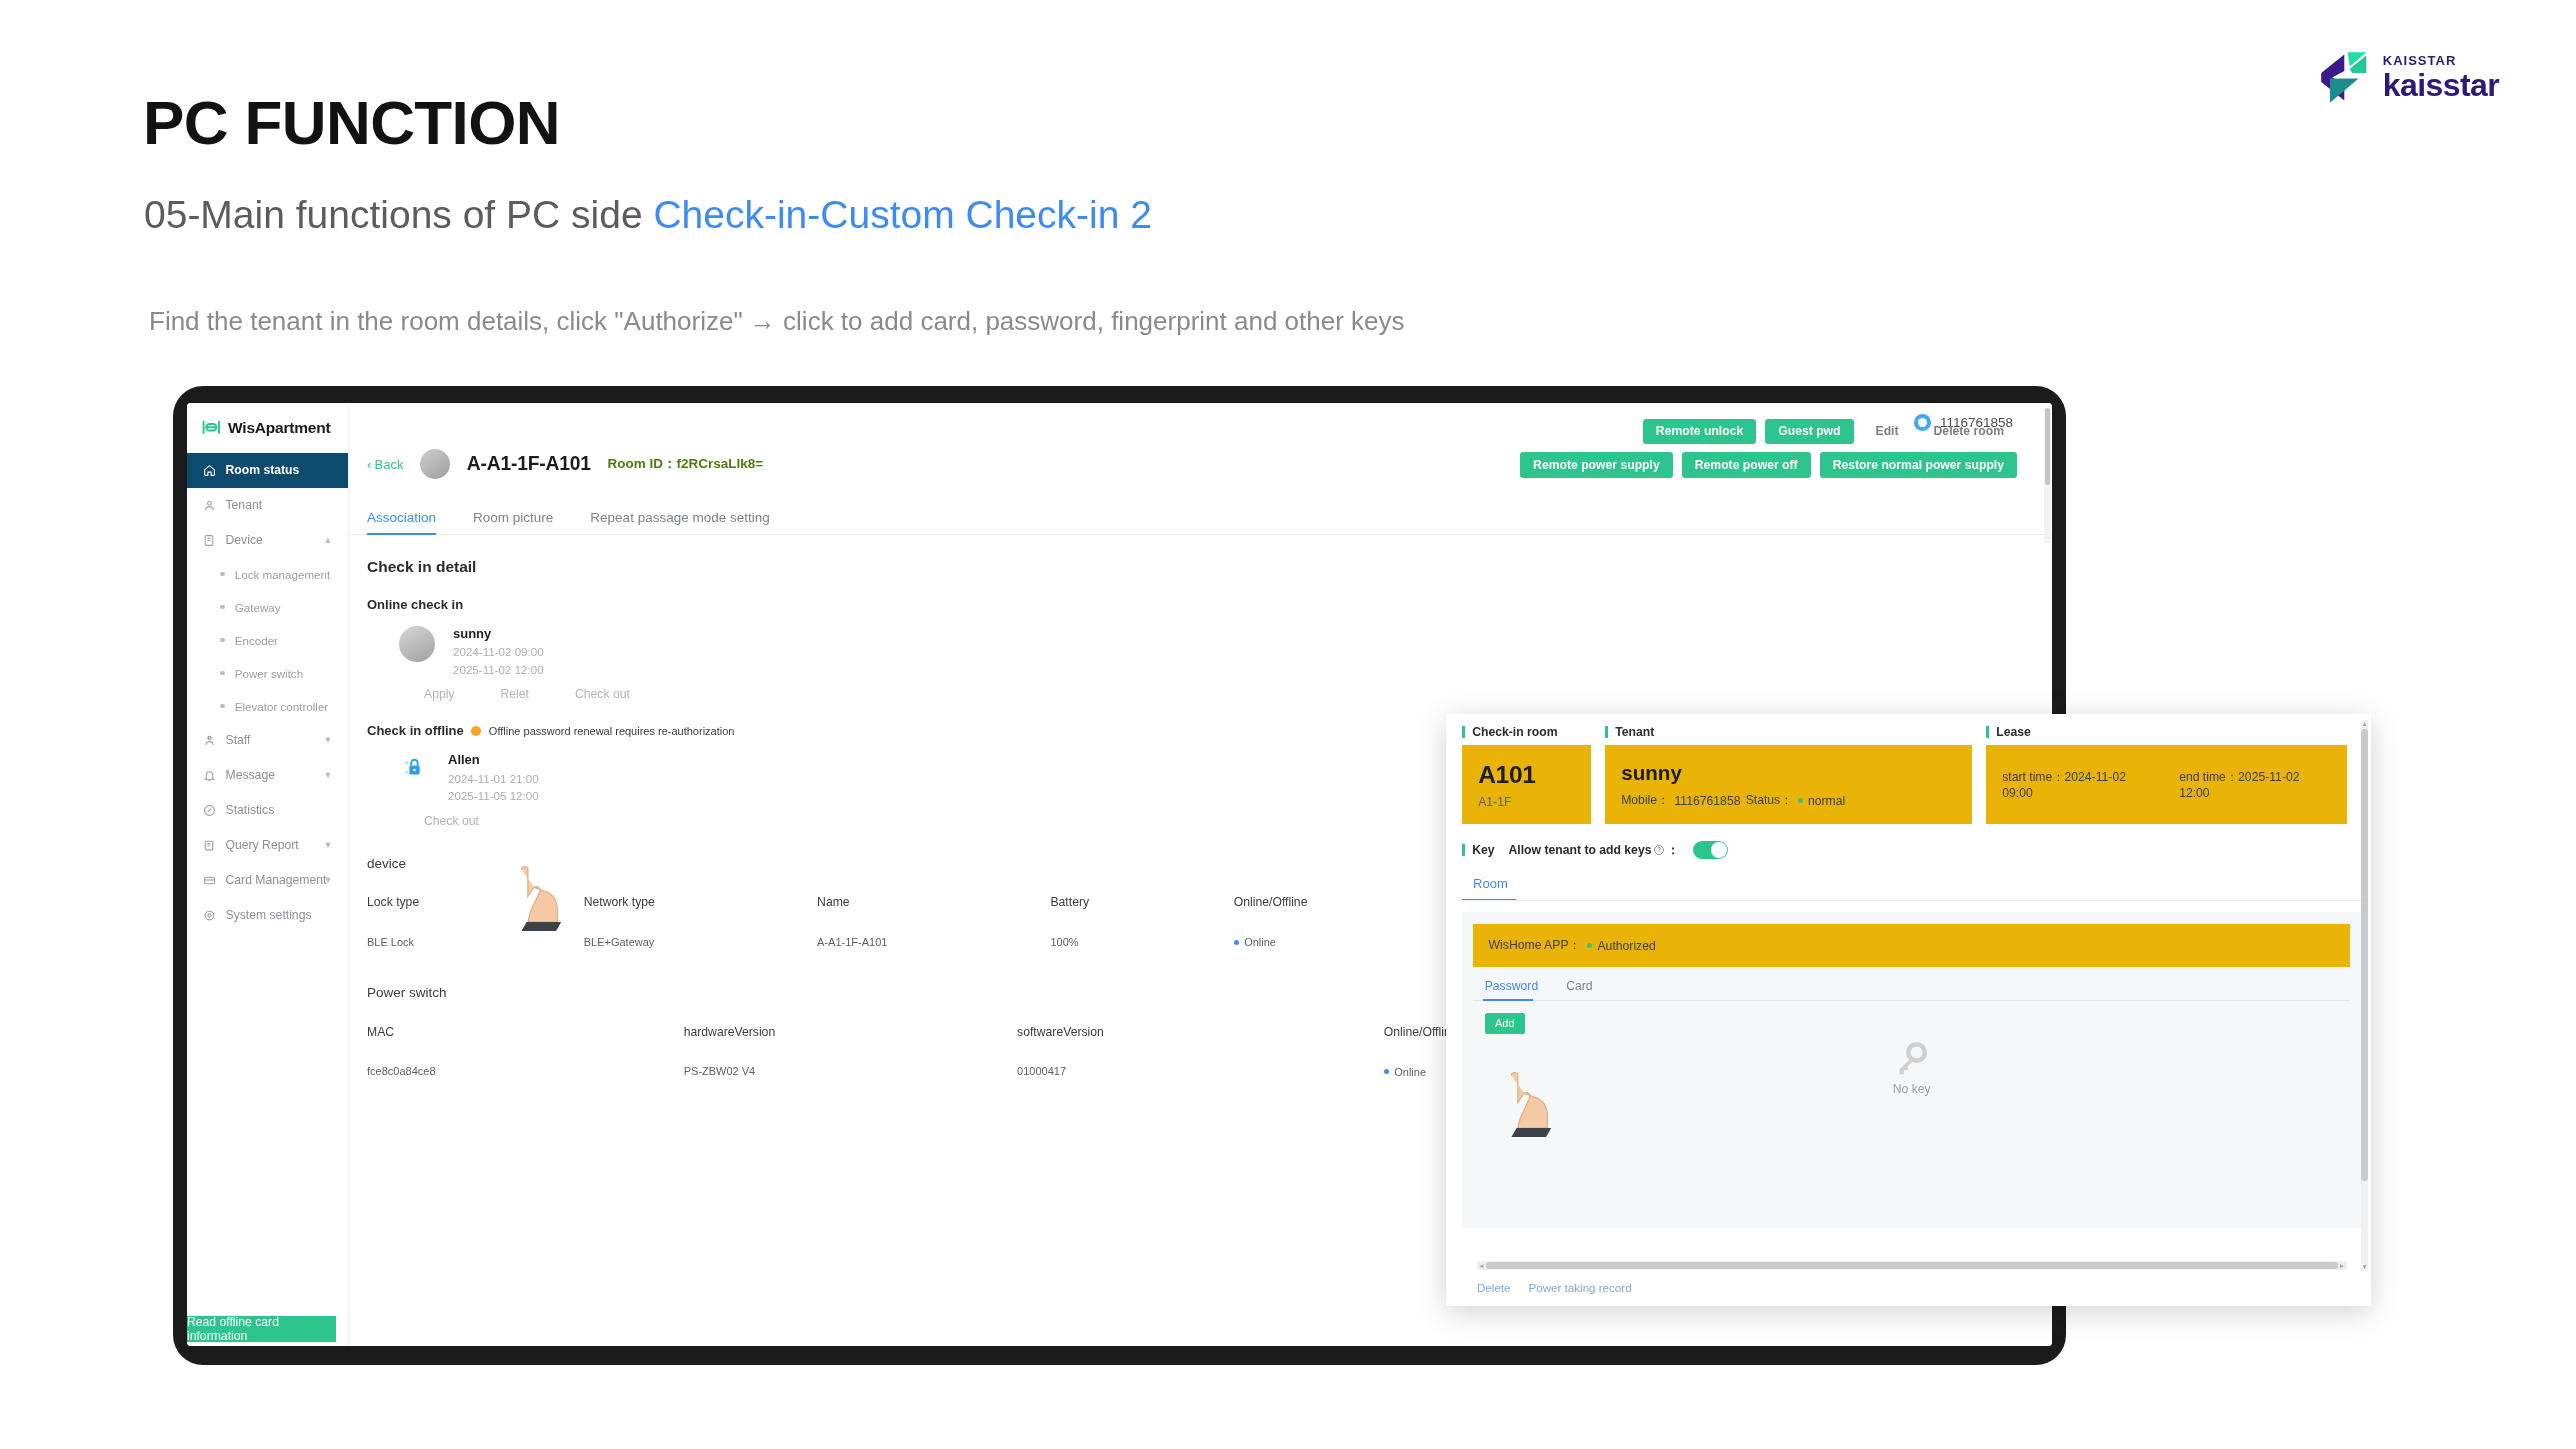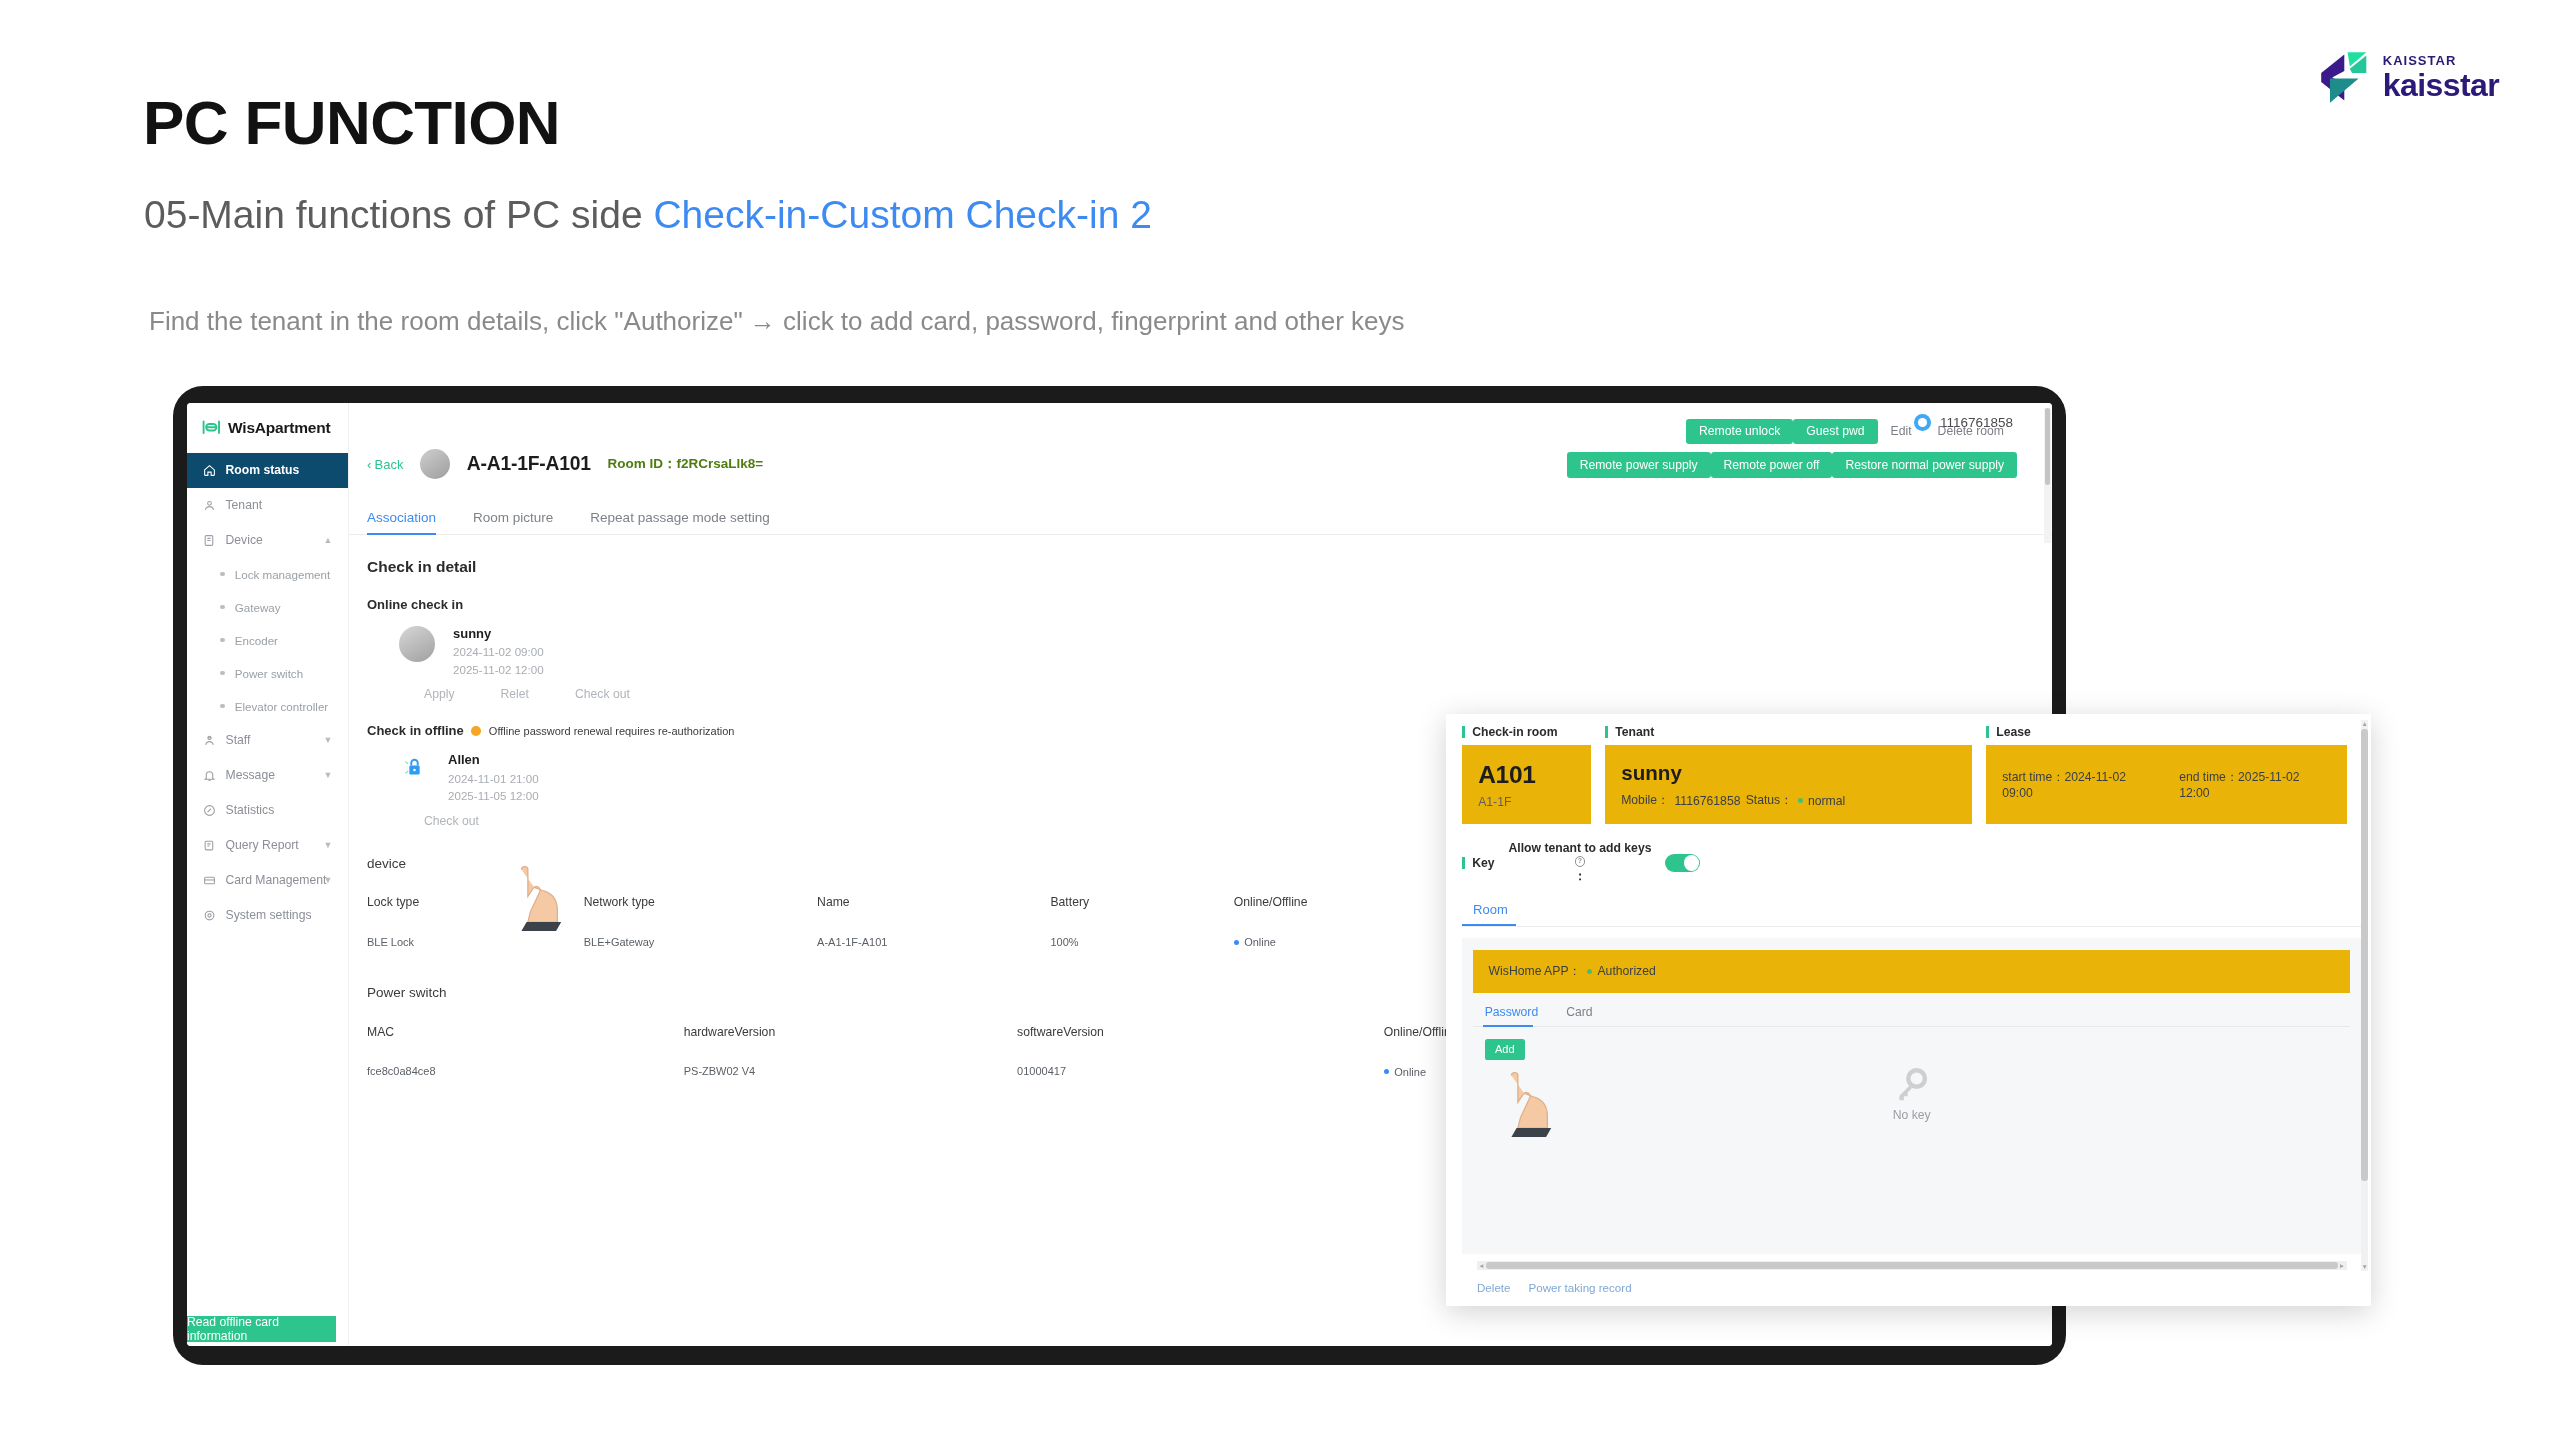--- a/index.html
+++ b/index.html
@@ -84,21 +84,21 @@
   .topbar .uid { font-size: 13.5px; color: #4b4b4b; }
 
   .page-head { display: flex; align-items: center; padding: 7.7px 0 0 18px; gap: 16.7px; position: relative; }
   .back-link { font-size: 13px; color: #2dc48d; display: flex; align-items: center; gap: 3.2px; }
   .room-avatar { width: 30px; height: 30px; border-radius: 50%; background: linear-gradient(145deg,#cfcfcf,#9d9d9d); }
   .room-name { font-size: 19.3px; font-weight: 700; color: #1d1d1d; letter-spacing: -0.2px; }
   .room-id { font-size: 13.5px; color: #4d7c0f; font-weight: 600; }
   .room-id .val { font-weight: 700; }
 
   .head-actions { position: absolute; right: 35px; top: -23px; display: flex; flex-direction: column; align-items: flex-end; gap: 7.7px; }
-  .btn-row { display: flex; align-items: center; }
+  .btn-row { display: flex; gap: 9px; align-items: center; font-weight: bold; }
   .btn { font-size: 12.2px; padding: 5.8px 13px; border-radius: 3.2px; border: none; color: #fff; background: #2dc48d; white-space: nowrap; }
   .btn.ghost { background: transparent; color: #7a7f86; }
   .btn.red { background: #f4473f; }
 
   .tabs { display: flex; gap: 37px; padding: 16.7px 0 0 18px; border-bottom: 0.6px solid #ececec; margin-top: 14px; }
   .tab { font-size: 13.5px; color: #7d8289; padding-bottom: 9px; position: relative; }
   .tab.active { color: #3d8bf2; }
   .tab.active::after { content: ""; position: absolute; left: 0; right: 0; bottom: -0.6px; height: 1.9px; background: #3d8bf2; }
 
   .sec-title { font-size: 15.5px; font-weight: 700; color: #2b2b2b; padding: 23px 0 0 18px; }
@@ -154,21 +154,21 @@
   .ov-card.center { align-items: flex-start; justify-content: center; }
   .big-room { font-size: 24.5px; font-weight: 700; color: #1d1d1d; letter-spacing: -0.3px; }
   .small-room { font-size: 12.2px; color: #5b6066; margin-top: 5.2px; }
   .big-tenant { font-size: 20.6px; font-weight: 700; color: #1d1d1d; }
   .tenant-meta { font-size: 12.2px; color: #3b3f45; margin-top: 7.7px; display: flex; align-items: center; gap: 5.2px; }
   .green-dot { width: 5.2px; height: 5.2px; border-radius: 50%; background: #41c174; display: inline-block; }
   .lease-line { font-size: 12.2px; color: #3b3f45; display: flex; gap: 23px; justify-content: center; width: 100%; }
 
   .key-row { display: flex; align-items: center; gap: 14px; margin-top: 16.7px; }
   .key-label { font-size: 12.2px; font-weight: 700; color: #2b2b2b; padding-left: 7.7px; border-left: 3.2px solid #2dc48d; line-height: 1; }
-  .allow-label { font-size: 12.2px; font-weight: 700; color: #2b2b2b; display: flex; align-items: center; gap: 1.3px; flex-direction: column; }
+  .allow-label { font-size: 12.2px; font-weight: 700; color: #2b2b2b; display: flex; align-items: center; gap: 1.3px; }
   .q-mark { display: inline-block; width: 10.3px; height: 10.3px; border-radius: 50%; border: 1px solid #8d9299; font-size: 7px; line-height: 8.4px; text-align: center; color: #8d9299; font-weight: 700; margin: 0 1.3px; }
   .toggle { width: 35px; height: 18px; border-radius: 9px; background: #2dc48d; position: relative; }
   .toggle::after { content: ""; position: absolute; right: 1.3px; top: 1.3px; width: 15.5px; height: 15.5px; border-radius: 50%; background: #fff; }
 
   .ov-tabs { margin-top: 16.7px; border-bottom: 0.6px solid #ececec; display: flex; }
   .ov-tab { font-size: 13px; color: #3d8bf2; padding: 0 13px 9px 11.6px; position: relative; }
   .ov-tab.active::after { content: ""; position: absolute; left: 0; right: 5.2px; bottom: -0.6px; height: 1.9px; background: #3d8bf2; }
 
   .ov-body { margin-top: 11.6px; background: #f6f7f8; height: 316px; padding: 11.6px; position: relative; }
   .auth-card { background: #eab308; padding: 13px 15.5px; text-align: center; }

